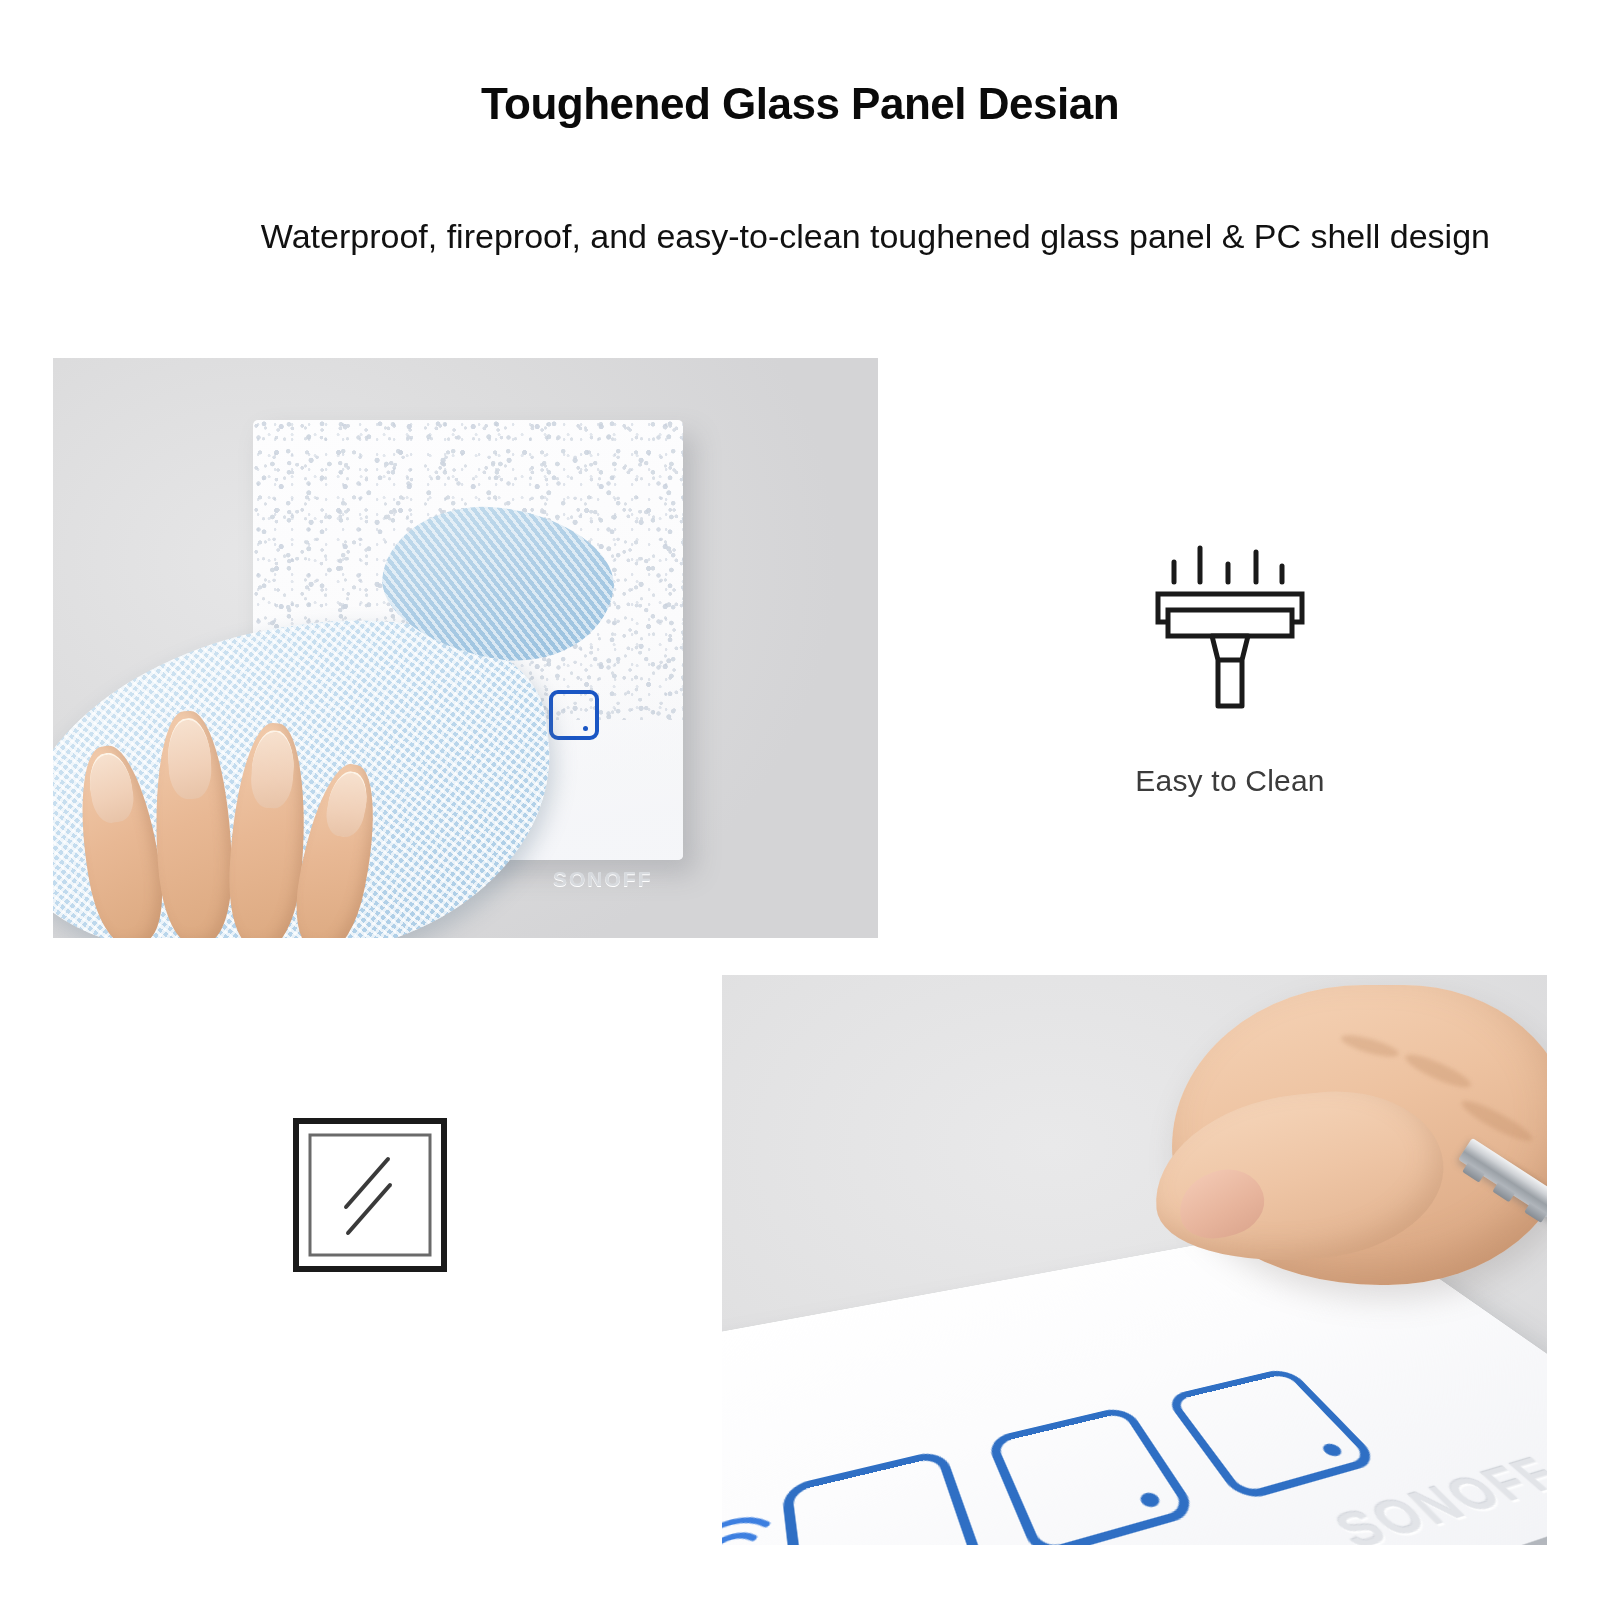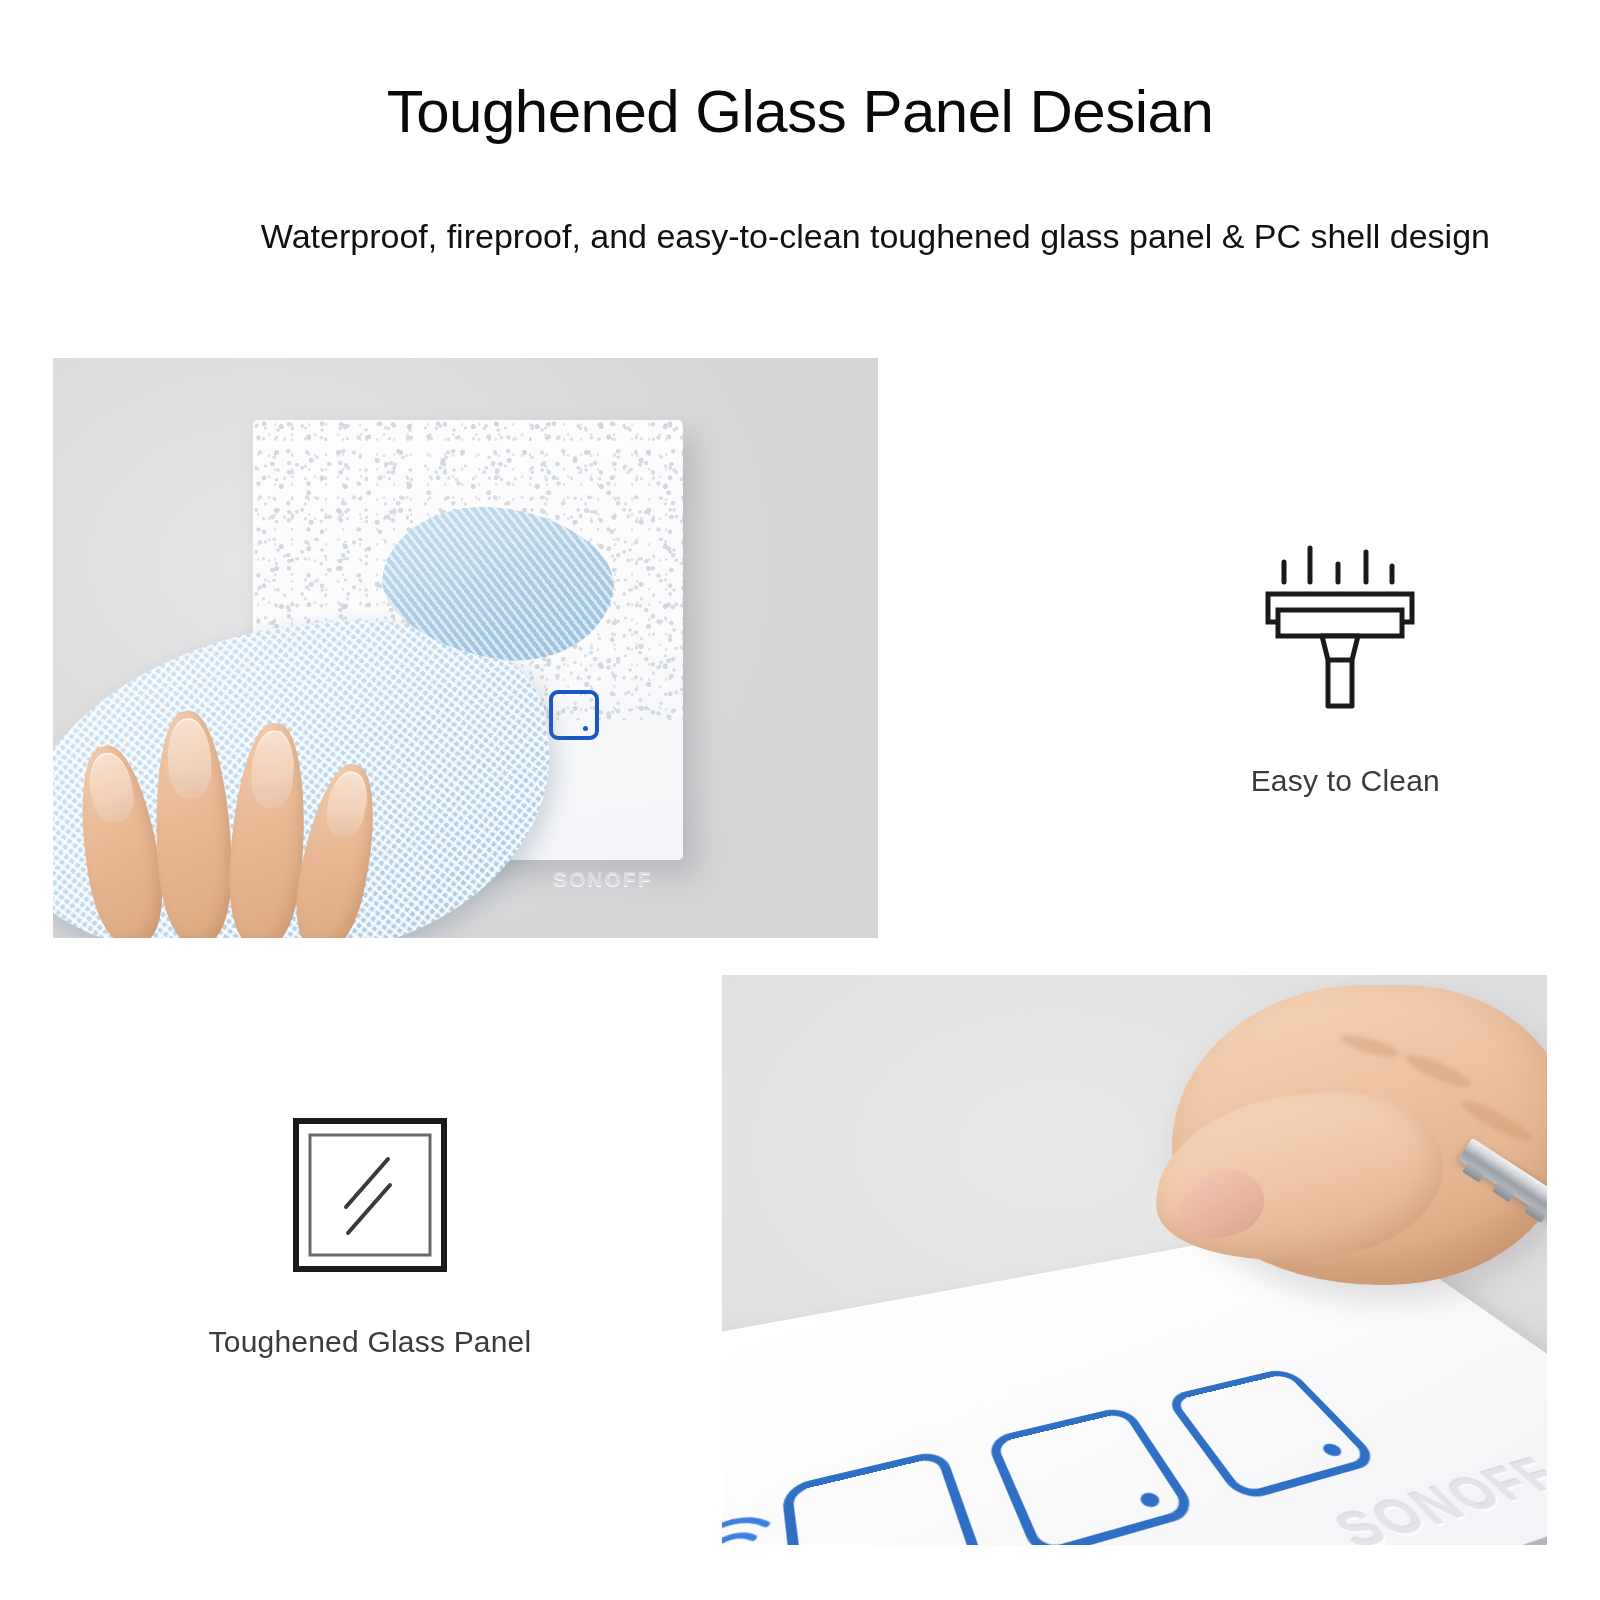--- a/index.html
+++ b/index.html
@@ -16,22 +16,22 @@
     -webkit-font-smoothing: antialiased;
   }
 
   
   .page-title {
     position: absolute;
     left: 0;
     top: 82px;
     width: 1600px;
     text-align: center;
-    font-size: 60px;
-    font-weight: normal;
+    font-size: 44px;
+    font-weight: bold;
     color: #0a0a0a;
     letter-spacing: -0.5px;
     line-height: 1.0;
   }
   .page-subtitle {
     position: absolute;
     left: 110px;
     top: 212px;
     width: 1380px;
     text-align: right;
@@ -371,21 +371,21 @@
   .feature {
     position: absolute;
     text-align: center;
   }
   .feature-label {
     font-size: 30px;
     color: #3b3b3b;
     letter-spacing: 0.2px;
     white-space: nowrap;
   }
-  .feat-clean  { left: 1020px; top: 540px;  width: 420px; text-align: right; }
+  .feat-clean  { left: 1020px; top: 540px;  width: 420px; }
   .feat-glass  { left: 120px;  top: 1115px; width: 500px; }
   .feat-clean .feature-label  { margin-top: 30px; }
   .feat-glass .feature-label  { margin-top: 46px; }
 </style>
 </head>
 <body>
 
 <div class="page-title">Toughened Glass Panel Desian</div>
 
 <div class="page-subtitle">
@@ -460,21 +460,20 @@
 
 <div class="feature feat-glass">
   <div>
     <svg viewBox="0 0 160 160" width="160" height="160">
       <rect x="6" y="6" width="148" height="148" stroke="#1a1a1a" stroke-width="6" fill="#ffffff"></rect>
       <rect x="20" y="20" width="120" height="120" stroke="#6a6a6a" stroke-width="3" fill="#ffffff"></rect>
       <line x1="56" y1="92" x2="98" y2="44" stroke="#3a3a3a" stroke-width="4" stroke-linecap="round"></line>
       <line x1="58" y1="118" x2="100" y2="70" stroke="#3a3a3a" stroke-width="4" stroke-linecap="round"></line>
     </svg>
   </div>
-  <div class="feature-label">Toughened Glass Panel</div>
 </div>
 
 <div class="photo photo-key">
   <div class="bg2"></div>
 
   <div class="plate2-edge"></div>
 
   <div class="plate2">
     <div class="wifi2">
       <svg viewBox="0 0 52 42" width="52" height="42">

